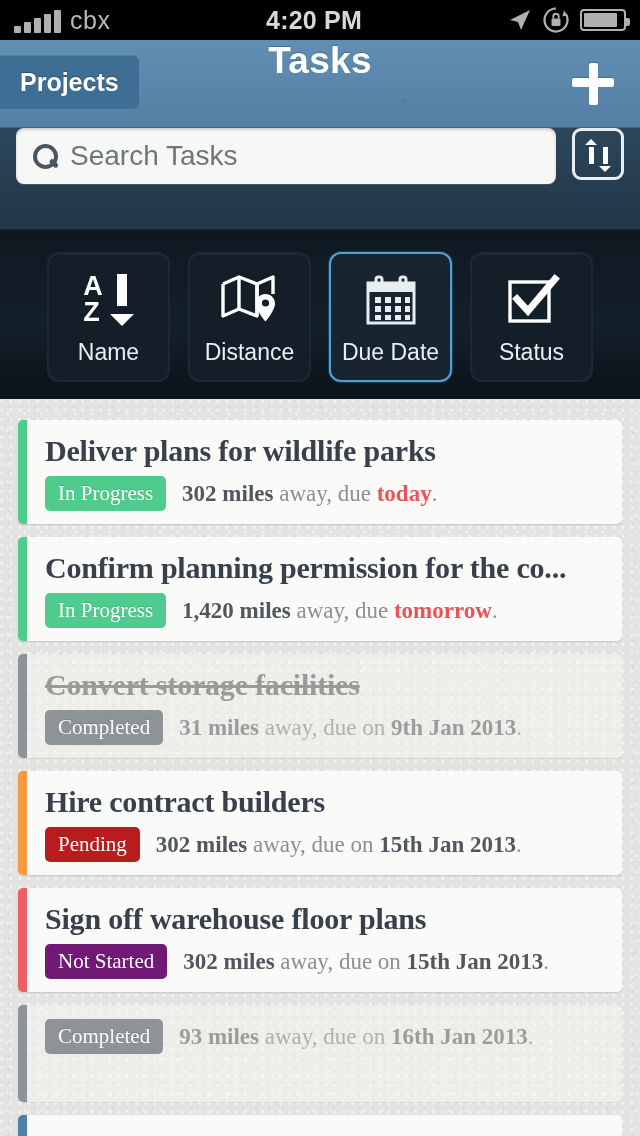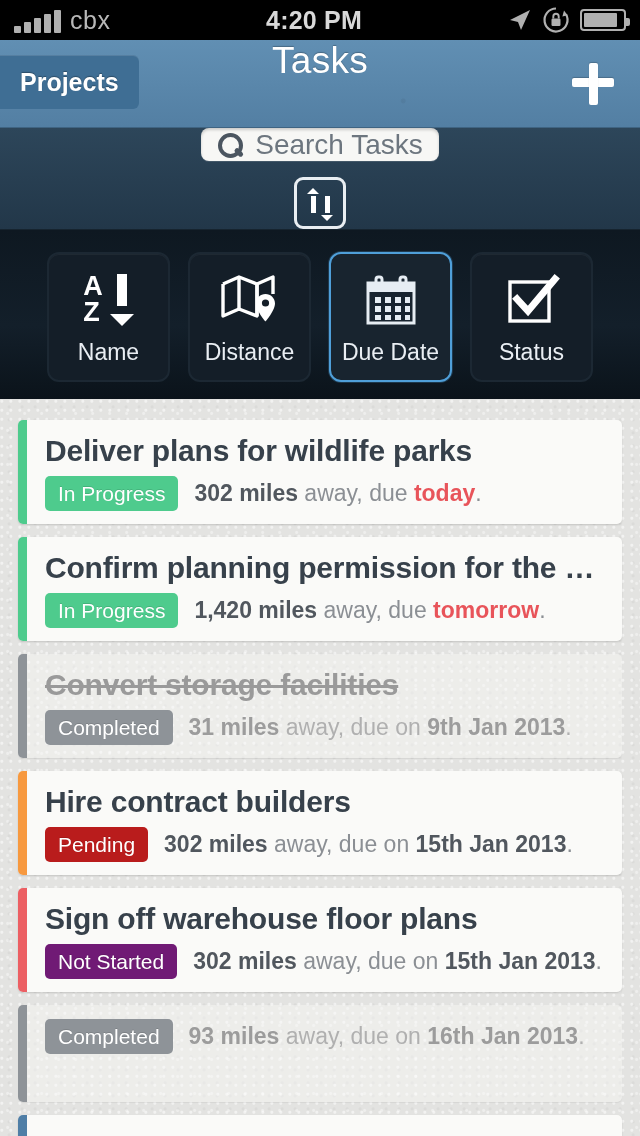--- a/index.html
+++ b/index.html
@@ -44,21 +44,21 @@
   
   .navbar{
     position:relative; height:88px; background:#5a87ab;
     background-image:
       radial-gradient(circle at 12% 30%, rgba(255,255,255,.05) 0 2px, transparent 3px),
       radial-gradient(circle at 63% 70%, rgba(0,0,0,.05) 0 2px, transparent 3px),
       linear-gradient(#618fb3,#537fa3);
     display:flex; align-items:flex-start; justify-content:center;
     border-bottom:1px solid #3f6482;
   }
-  .navtitle{ font-size:37px; font-weight:normal; color:#fff; letter-spacing:.3px;
+  .navtitle{ font-size:37px; font-weight:bold; color:#fff; letter-spacing:.3px;
              text-shadow:0 -1px 1px rgba(0,0,0,.25); }
   .backbtn{
     position:absolute; left:-18px; top:15px; height:54px;
     background:#3f6e94; color:#fff; font-size:25px; font-weight:bold;
     display:flex; align-items:center; padding:0 20px 0 38px;
     border-radius:6px; cursor:pointer;
     text-shadow:0 -1px 1px rgba(0,0,0,.3);
     box-shadow:inset 0 1px 0 rgba(255,255,255,.12);
   }
   .backbtn::before{
@@ -72,23 +72,22 @@
   .plusbtn::before,.plusbtn::after{
     content:""; position:absolute; background:#fff; border-radius:2px;
     box-shadow:0 -1px 1px rgba(0,0,0,.2);
   }
   .plusbtn::before{ left:0; top:15px; width:42px; height:9px; }
   .plusbtn::after{ top:0; left:16.5px; width:9px; height:42px; }
 
   
   .searchbar{
     height:102px; background:linear-gradient(#2d465a,#223749);
-    display:flex; align-items:center; padding:0 16px; gap:16px;
+    display:flex; align-items:flex-start; padding:0 16px; gap:16px;
     border-bottom:1px solid #16242f;
-    flex-direction:column;
   }
   .searchfield{
     flex:1; height:56px; background:#f7f7f5; border-radius:8px;
     display:flex; align-items:center; padding:0 16px; gap:12px;
     box-shadow:inset 0 2px 3px rgba(0,0,0,.18), 0 1px 0 rgba(255,255,255,.12);
   }
   .magnifier{ position:relative; width:26px; height:26px; flex:none; }
   .magnifier::before{
     content:""; position:absolute; left:1px; top:1px; width:17px; height:17px;
     border:4px solid #4b5560; border-radius:50%;
@@ -149,21 +148,21 @@
     overflow:hidden; padding-top:21px;
   }
   .card{
     position:relative; margin:0 18px 13px 18px; min-height:97px;
     background:#fafaf8; border-radius:5px;
     display:flex; overflow:hidden;
     box-shadow:0 1px 2px rgba(0,0,0,.13);
   }
   .card.done{ background:rgba(250,250,248,.42); box-shadow:0 1px 1px rgba(0,0,0,.06); }
   .accent{ width:9px; flex:none; }
-  .cbody{ flex:1; padding:14px 16px 13px 18px; min-width:0; }
+  .cbody{ flex:1; padding:14px 16px 13px 18px; min-width:0;font-family:Liberation Serif, serif; }
   .ctitle{
     font-size:30px; font-weight:bold; color:#37414b; letter-spacing:-.2px;
     white-space:nowrap; overflow:hidden; text-overflow:ellipsis; margin-bottom:8px;
   }
   .card.done .ctitle{ color:#9a9a9a; text-decoration:line-through; }
   .crow{ display:flex; align-items:center; gap:16px; }
   .badge{
     flex:none; color:#fff; font-size:21px; border-radius:5px;
     padding:7px 13px; line-height:1; text-shadow:0 -1px 0 rgba(0,0,0,.12);
   }

